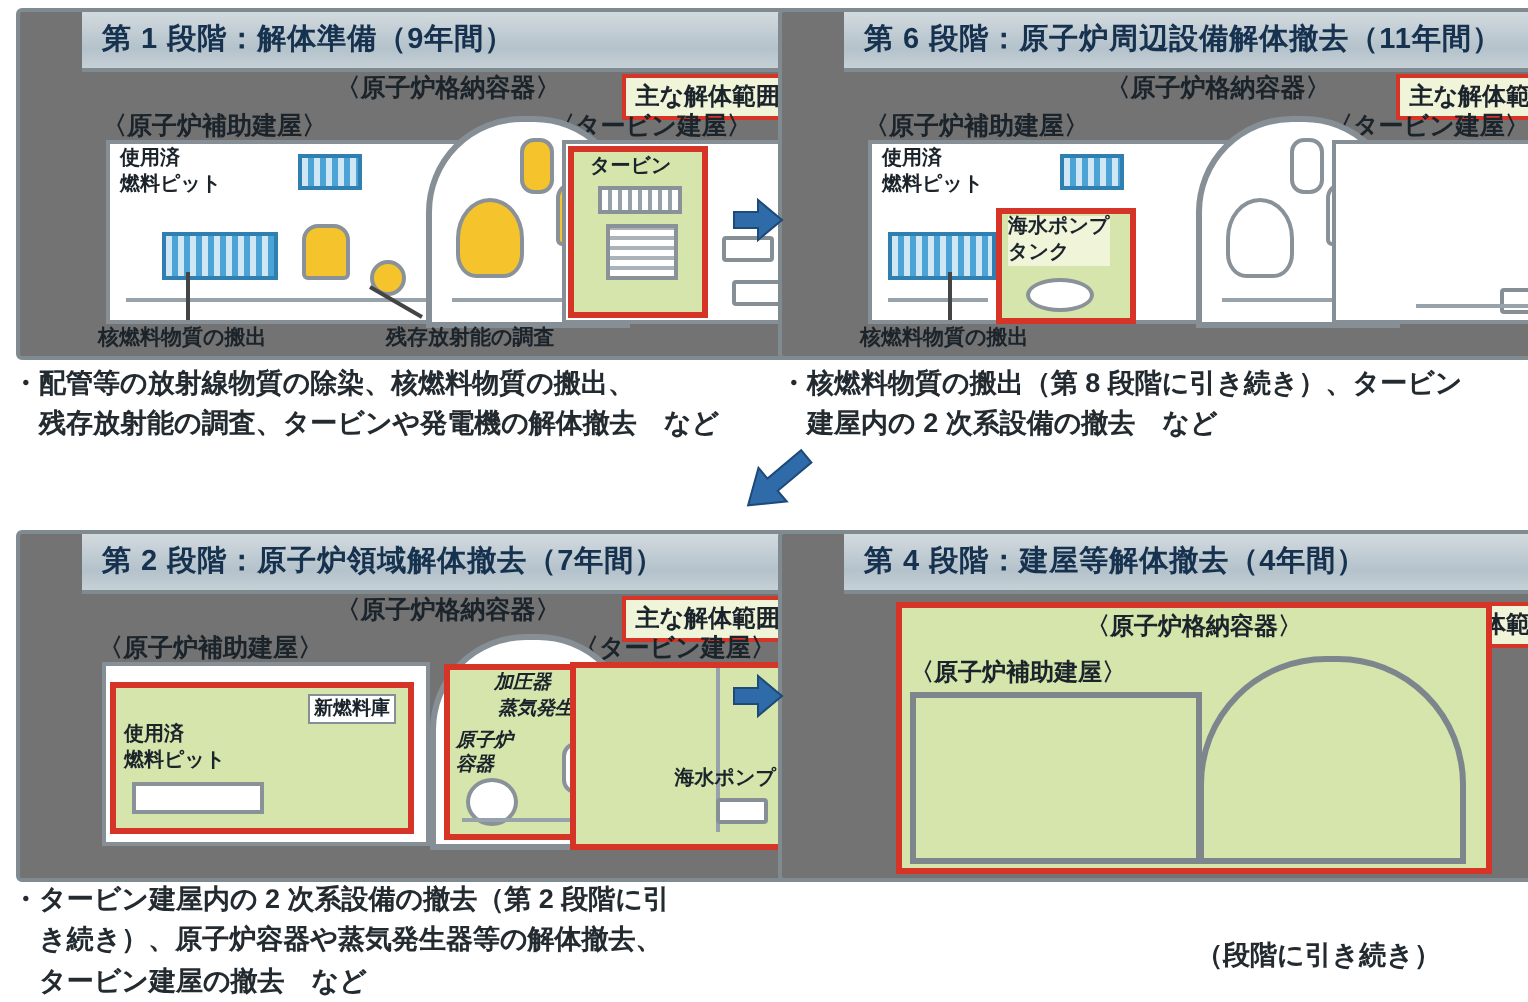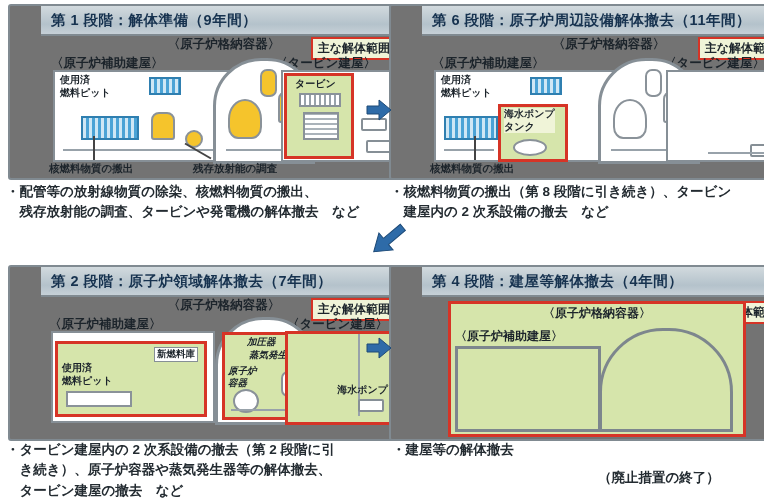--- a/index.html
+++ b/index.html
@@ -184,16 +184,15 @@
       </svg>
   </div>
 
   <div class="bullet" style="left:6px;top:182px;width:374px">・配管等の放射線物質の除染、核燃料物質の搬出、
 　残存放射能の調査、タービンや発電機の解体撤去　など</div>
   <div class="bullet" style="left:390px;top:182px;width:372px">・核燃料物質の搬出（第 8 段階に引き続き）、タービン
 　建屋内の 2 次系設備の撤去　など</div>
   <div class="bullet" style="left:6px;top:440px;width:378px">・タービン建屋内の 2 次系設備の撤去（第 2 段階に引
 　き続き）、原子炉容器や蒸気発生器等の解体撤去、
 　タービン建屋の撤去　など</div>
-  <div class="bullet" style="left:392px;top:440px;width:300px">・建屋等の解体撤去</div>
-  <div class="bullet" style="left:598px;top:468px">（廃止措置の終了）</div>
+  <div class="bullet" style="left:598px;top:468px">（段階に引き続き）</div>
 
 </div>
 
 </body></html>

